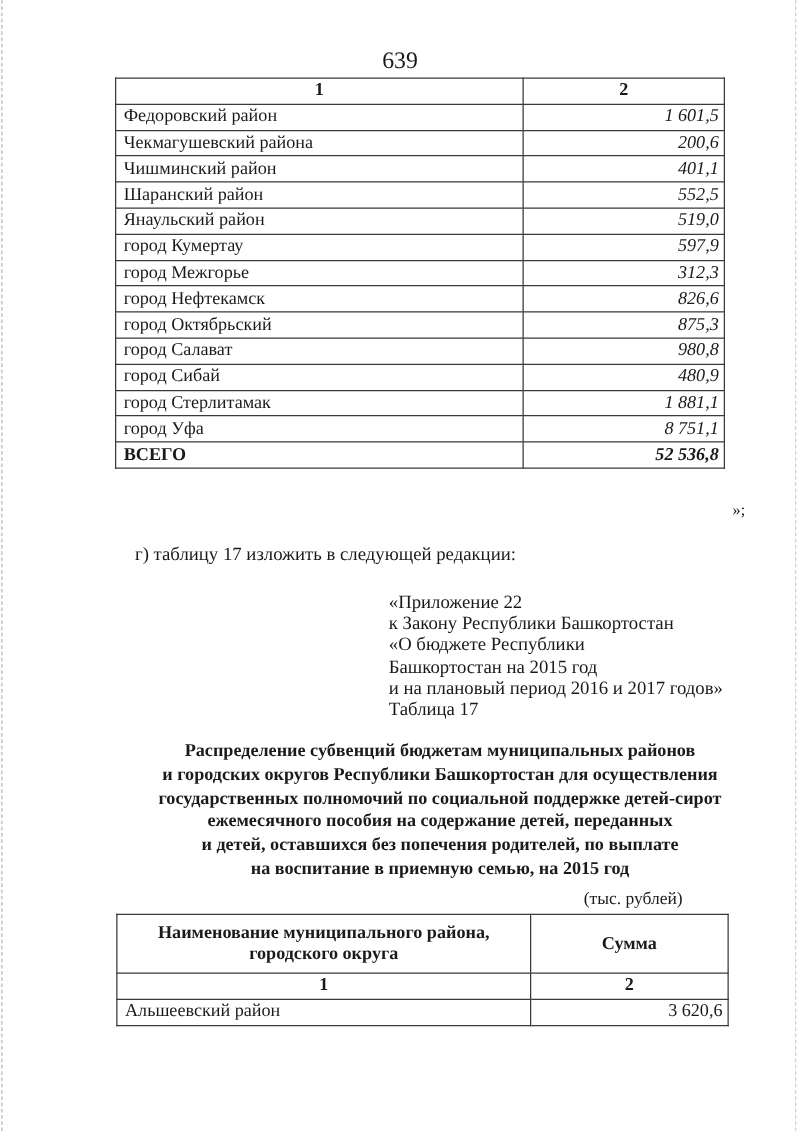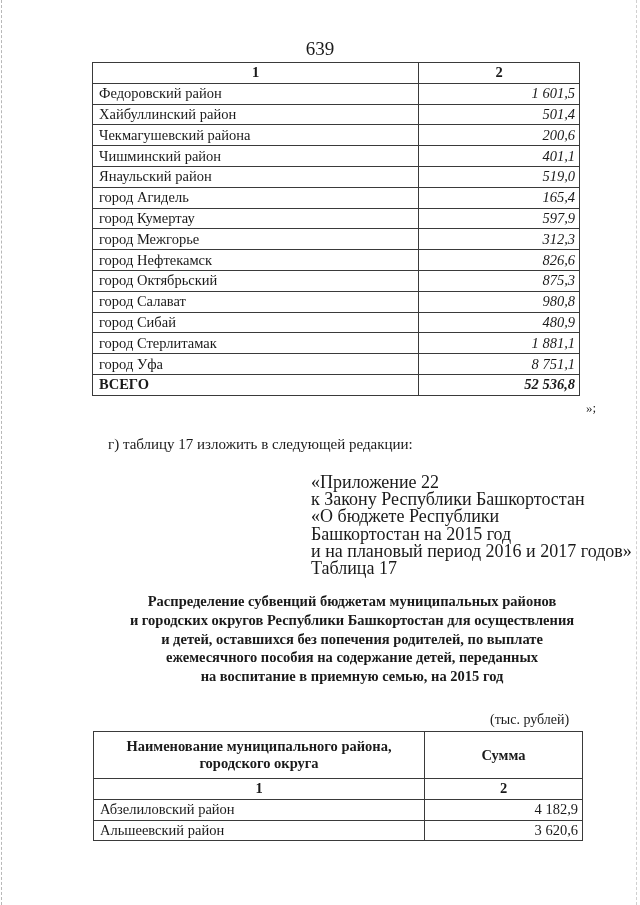--- a/index.html
+++ b/index.html
@@ -16,25 +16,25 @@
   table.tbl { position: absolute; border-collapse: collapse; font-size: 14.5px; }
   table.tbl td { border: 1px solid #3a3a3a; padding: 0 6px; height: 19.8px; line-height: 19px;
     white-space: nowrap; }
   #table1 { left: 92px; top: 62px; width: 488px; }
   #table1 td.c1 { width: 313px; }
   #table1 td.num { text-align: right; padding-right: 4px; font-style: italic; }
   .hdr { text-align: center; font-weight: bold; }
   .bold { font-weight: bold; }
   .close-quote { position: absolute; left: 586px; top: 400px; font-size: 13px; }
   .instruction { position: absolute; left: 108px; top: 436px; font-size: 15px; }
-  .appendix { position: absolute; left: 311px; top: 474px; font-size: 18px; line-height: 17.2px; }
+  .appendix { position: absolute; left: 311px; top: 474px; font-size: 15px; line-height: 17.2px; }
   .appendix div { white-space: nowrap; }
   .title { position: absolute; left: 108px; top: 592px; width: 488px; text-align: center;
     font-size: 14.5px; font-weight: bold; line-height: 18.8px; }
-  .units { position: absolute; left: 490px; top: 712px; font-size: 14px; }
+  .units { position: absolute; left: 467px; top: 712px; font-size: 14px; }
   #table2 { left: 93px; top: 731px; width: 490px; }
   #table2 td.c1 { width: 318px; }
   #table2 td.num { text-align: right; padding-right: 4px; }
   #table2 tr.head td { height: 46px; line-height: 17px; font-weight: bold; text-align: center;
     white-space: normal; }
 </style>
 </head>
 <body>
 
 <div class="scan-edge-left"></div>
@@ -46,38 +46,34 @@
   <tbody>
       <tr>
     <td class="c1 hdr">1</td>
     <td class="hdr">2</td>
   </tr>
   <tr>
         <td class="c1">Федоровский район</td>
         <td class="num">1 601,5</td>
       </tr>
   <tr>
-        <td class="c1">Хайбуллинский район</td>
-        <td class="num">501,4</td>
-      </tr>
-  <tr>
         <td class="c1">Чекмагушевский района</td>
         <td class="num">200,6</td>
       </tr>
   <tr>
         <td class="c1">Чишминский район</td>
         <td class="num">401,1</td>
       </tr>
   <tr>
+        <td class="c1">Шаранский район</td>
+        <td class="num">552,5</td>
+      </tr>
+  <tr>
         <td class="c1">Янаульский район</td>
         <td class="num">519,0</td>
-      </tr>
-  <tr>
-        <td class="c1">город Агидель</td>
-        <td class="num">165,4</td>
       </tr>
   <tr>
         <td class="c1">город Кумертау</td>
         <td class="num">597,9</td>
       </tr>
   <tr>
         <td class="c1">город Межгорье</td>
         <td class="num">312,3</td>
       </tr>
   <tr>
@@ -120,39 +116,36 @@
   <div>к Закону Республики Башкортостан</div>
   <div>«О бюджете Республики</div>
   <div>Башкортостан на 2015 год</div>
   <div>и на плановый период 2016 и 2017 годов»</div>
   <div>Таблица 17</div>
 </div>
 
 <div class="title">
   <div>Распределение субвенций бюджетам муниципальных районов</div>
   <div>и городских округов Республики Башкортостан для осуществления</div>
+  <div>государственных полномочий по социальной поддержке детей-сирот</div>
+  <div>ежемесячного пособия на содержание детей, переданных</div>
   <div>и детей, оставшихся без попечения родителей, по выплате</div>
-  <div>ежемесячного пособия на содержание детей, переданных</div>
   <div>на воспитание в приемную семью, на 2015 год</div>
 </div>
 
 <div class="units">(тыс. рублей)</div>
 
 <table class="tbl" id="table2">
   <tbody>
       <tr class="head">
     <td class="c1">Наименование муниципального района, городского округа</td>
     <td>Сумма</td>
   </tr>
   <tr>
     <td class="c1 hdr">1</td>
     <td class="hdr">2</td>
   </tr>
   <tr>
-        <td class="c1">Абзелиловский район</td>
-        <td class="num">4 182,9</td>
-      </tr>
-  <tr>
         <td class="c1">Альшеевский район</td>
         <td class="num">3 620,6</td>
       </tr>
 </tbody>
   </table>
 
 </body></html>

